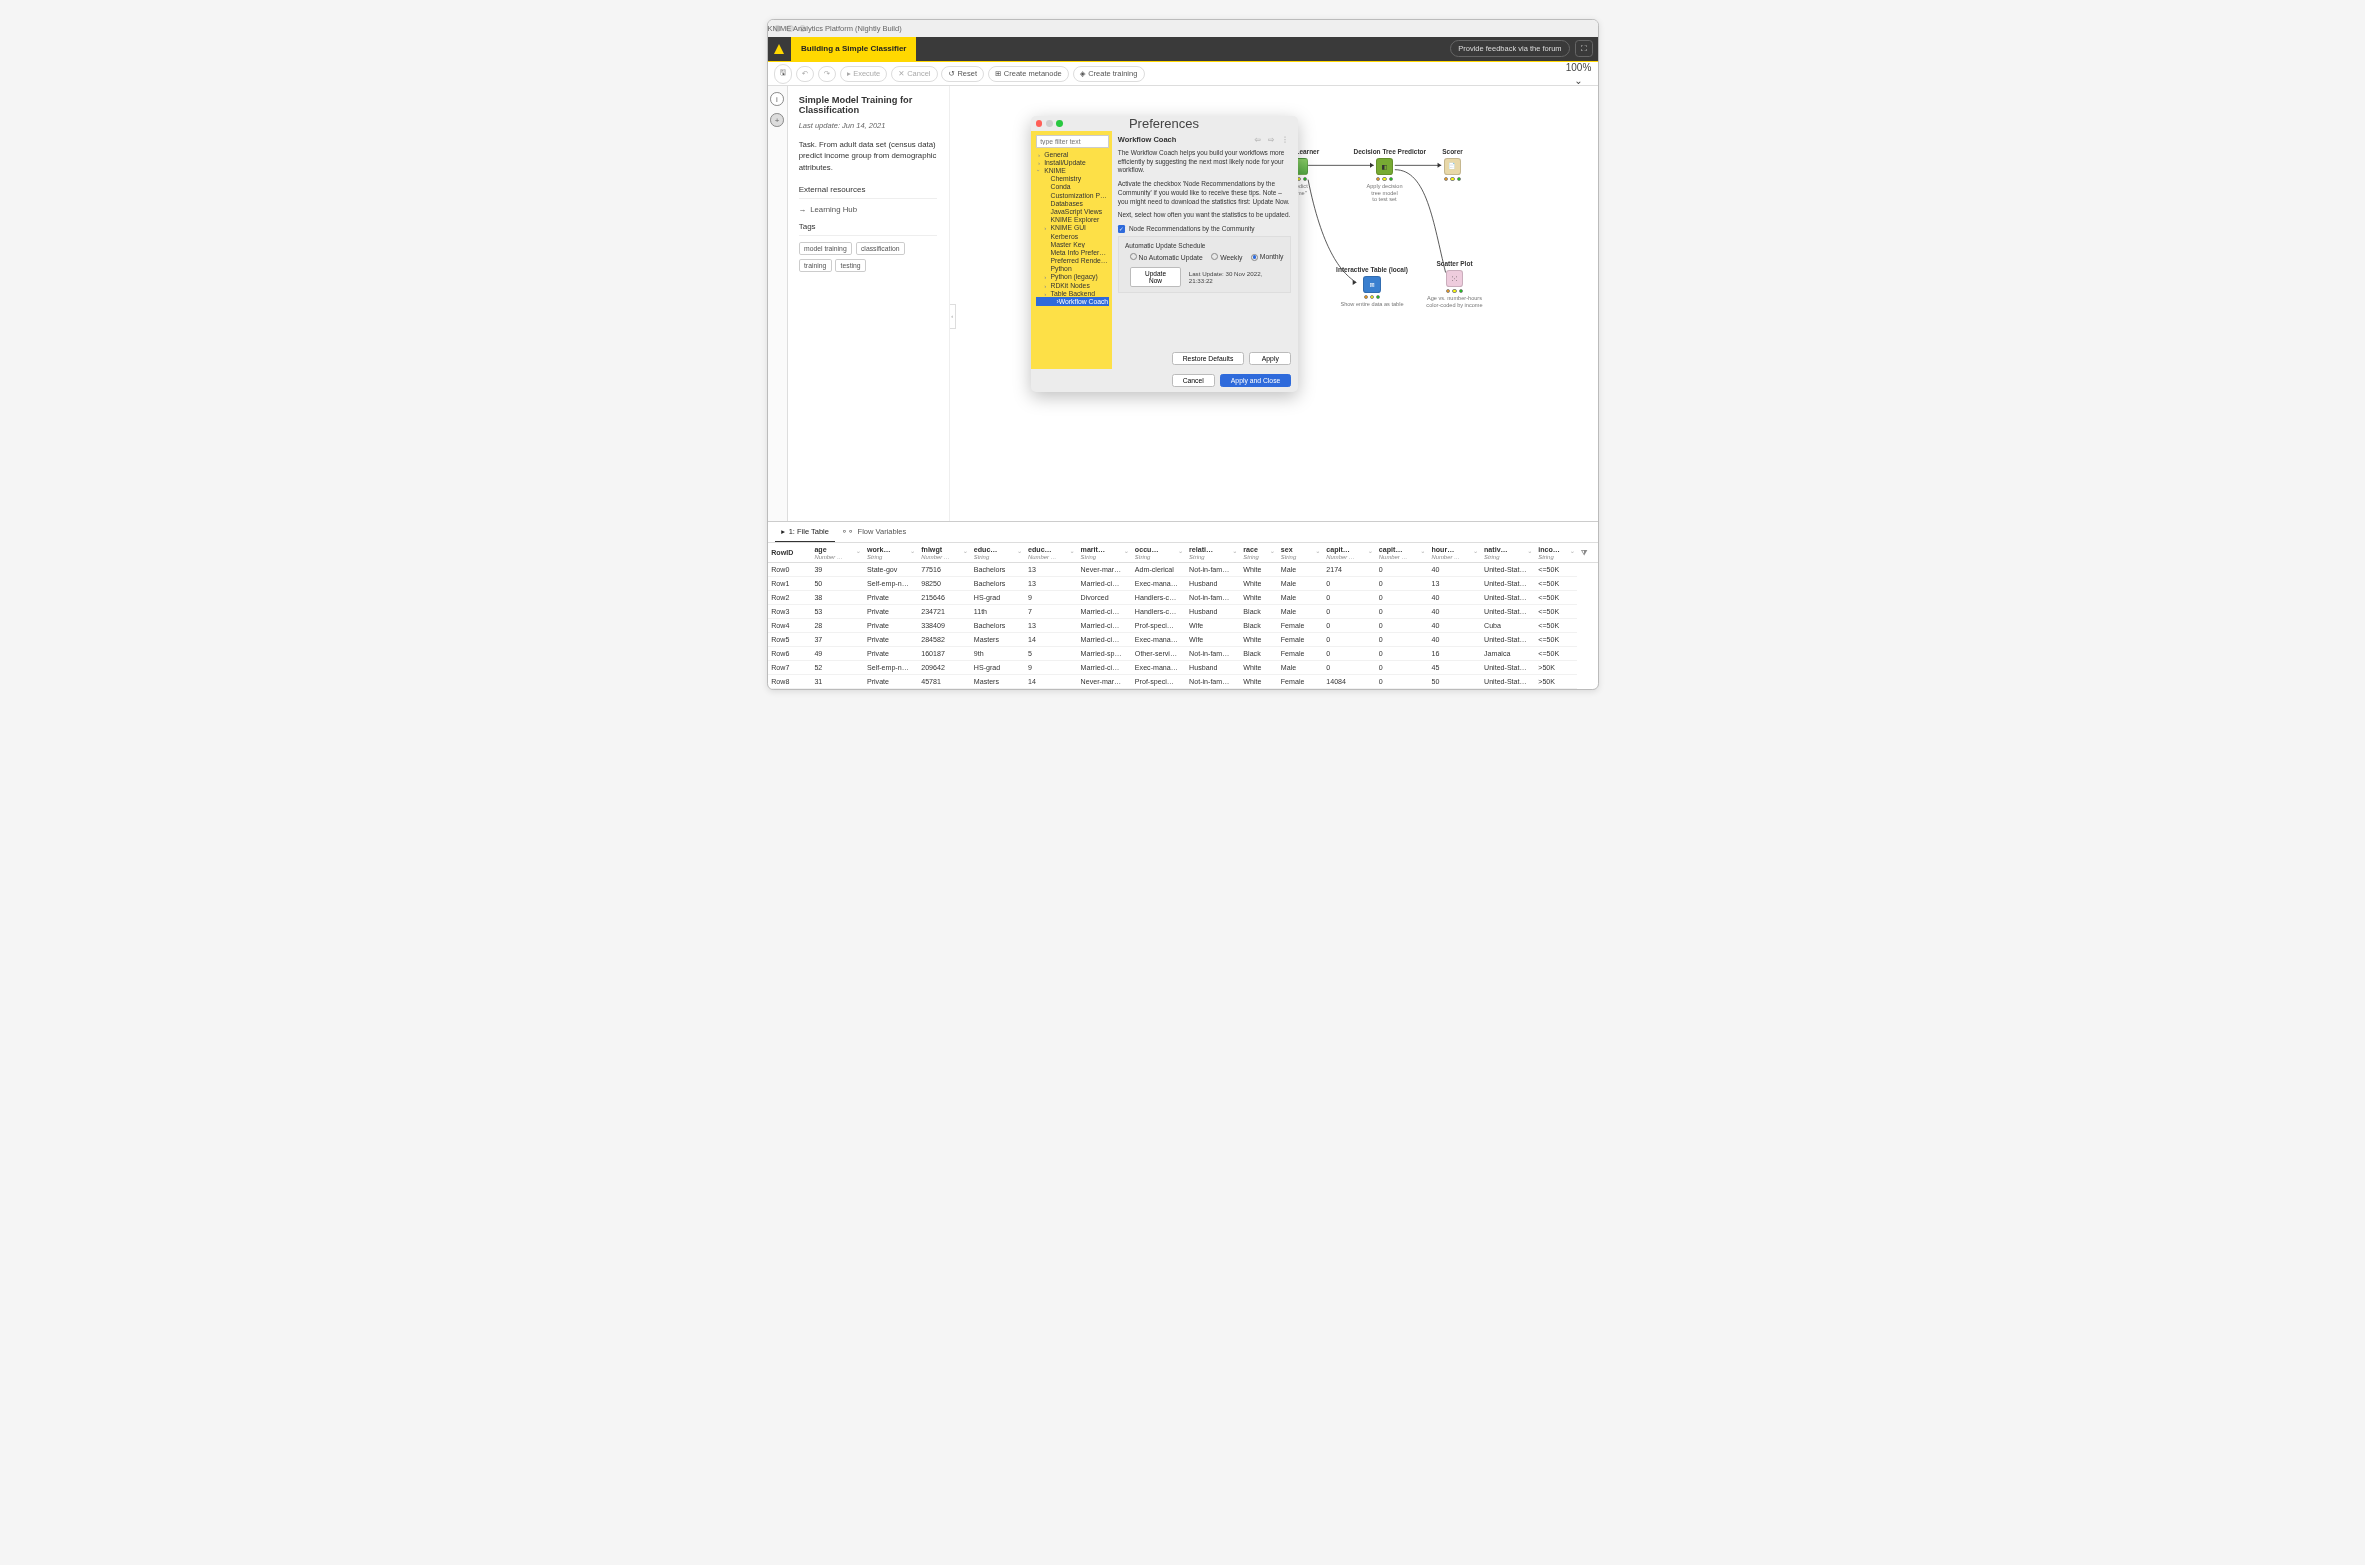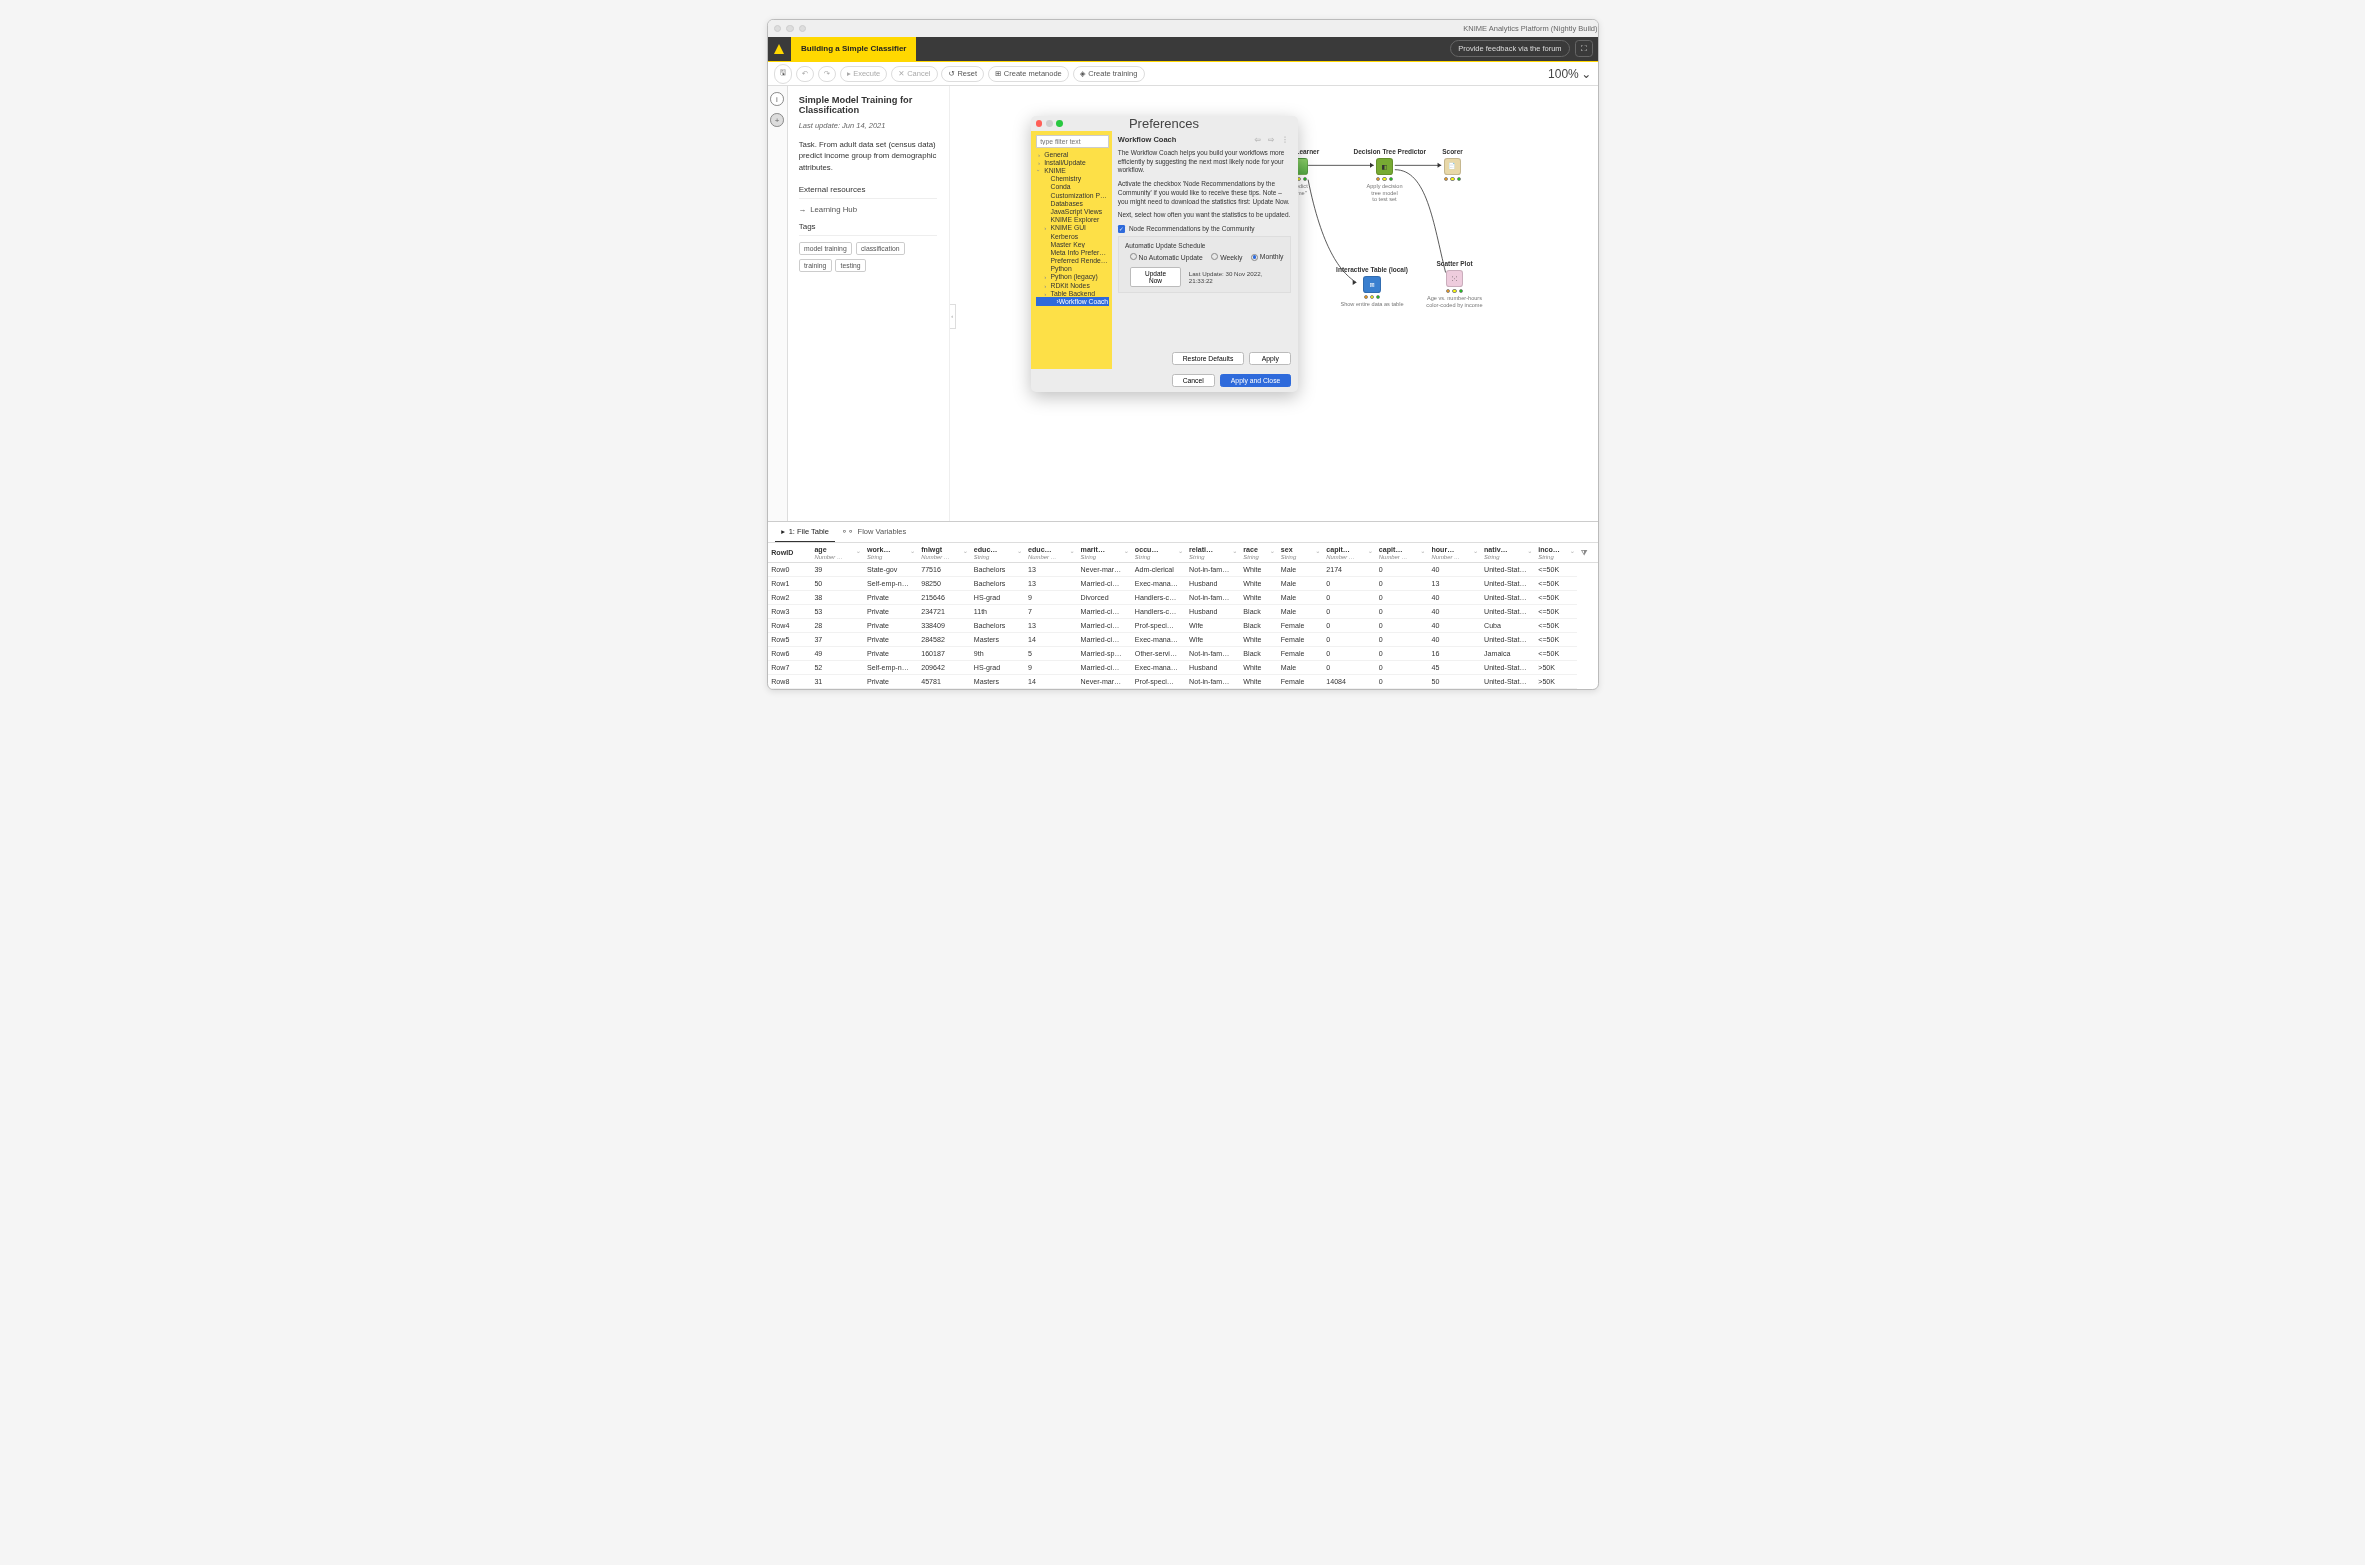--- a/index.html
+++ b/index.html
@@ -1,33 +1,33 @@
 <!DOCTYPE html>
 <html style="font-size:10px"><head>
 <meta charset="utf-8">
 <style>
 * { margin: 0; padding: 0; box-sizing: border-box; }
 body { font-family: -apple-system, BlinkMacSystemFont, "Segoe UI", sans-serif; font-size: 8px; background: #f5f5f5; color: #333; }
 .window { background: #fff; border: 0.6px solid #bbb; border-radius: 6.2px; width: 832px; margin: 18.6px auto; overflow: hidden; box-shadow: 0 1.2px 6.2px rgba(0,0,0,0.1); }
 .titlebar { background: #efefef; height: 17.4px; display: flex; align-items: center; position: relative; padding: 0 6.2px; }
 .traffic-lights { display: flex; gap: 5px; }
 .tl { width: 7.5px; height: 7.5px; border-radius: 50%; background: #ddd; border: 0.6px solid #ccc; }
-.titlebar-title { position: absolute; left: 0; right: 0; text-align: right; font-size: 7.5px; color: #666; }
+.titlebar-title { position: absolute; left: 0; right: 0; text-align: left; font-size: 7.5px; color: #666; }
 .headerbar { background: #3a3a3a; height: 23.6px; display: flex; align-items: center; }
 .logo-box { width: 23.6px; height: 23.6px; background: #3a3a3a; display: flex; align-items: center; justify-content: center; }
 .logo-tri { width: 0; height: 0; border-left: 5.6px solid transparent; border-right: 5.6px solid transparent; border-bottom: 10px solid #ffd800; }
 .workflow-tab { background: #ffd800; height: 23.6px; display: flex; align-items: center; padding: 0 10px; font-weight: 600; color: #222; }
 .feedback { margin-left: auto; color: #ddd; font-size: 7.5px; border: 0.6px solid #666; border-radius: 10px; padding: 3.1px 7.5px; margin-right: 5px; }
 .expand-btn { color: #ddd; border: 0.6px solid #666; border-radius: 3.7px; width: 17.4px; height: 17.4px; display: flex; align-items: center; justify-content: center; margin-right: 5px; }
 .yellow-strip { height: 1.9px; background: #ffd800; }
 .toolbar { background: #fff; border-bottom: 0.6px solid #ddd; height: 23.6px; display: flex; align-items: center; padding: 0 6.2px; gap: 3.7px; }
 .tb-btn { border: 0.6px solid #ddd; border-radius: 10px; padding: 2.5px 6.2px; font-size: 7.5px; color: #555; display: flex; align-items: center; gap: 2.5px; background: #fff; }
 .tb-btn.icon-only { padding: 2.5px 5px; }
 .tb-btn.disabled { color: #aaa; }
-.zoom { margin-left: auto; font-size: 12px; color: #444; display: flex; align-items: center; gap: 2.5px; }
+.zoom { margin-left: auto; font-size: 10px; color: #444; display: flex; align-items: center; gap: 2.5px; flex-direction: column; }
 .main-area { display: flex; height: 435px; position: relative; }
 .left-rail { width: 20px; background: #fafafa; border-right: 0.6px solid #ddd; display: flex; flex-direction: column; align-items: center; padding-top: 6.2px; gap: 7.5px; }
 .rail-icon { width: 13.7px; height: 13.7px; border-radius: 50%; border: 0.9px solid #888; display: flex; align-items: center; justify-content: center; font-size: 8px; color: #666; background:#fff; }
 .rail-icon.filled { background: #ddd; }
 .description-panel { width: 162px; padding: 8.7px 11.2px; border-right: 0.6px solid #eee; overflow-y: auto; }
 .description-panel h2 { font-size: 9.3px; font-weight: 600; margin-bottom: 6.2px; }
 .description-panel .last-update { font-style: italic; color: #666; font-size: 7.5px; margin-bottom: 8.7px; }
 .description-panel .task { font-size: 7.8px; line-height: 1.5; margin-bottom: 11.2px; }
 .description-panel h3 { font-size: 8px; font-weight: 500; margin: 5px 0 6.2px; border-bottom: 0.6px solid #eee; padding-bottom:3.7px;}
 .ext-link { font-size: 7.8px; color: #555; display: flex; align-items: center; gap: 3.7px; margin-bottom: 8.7px; }

